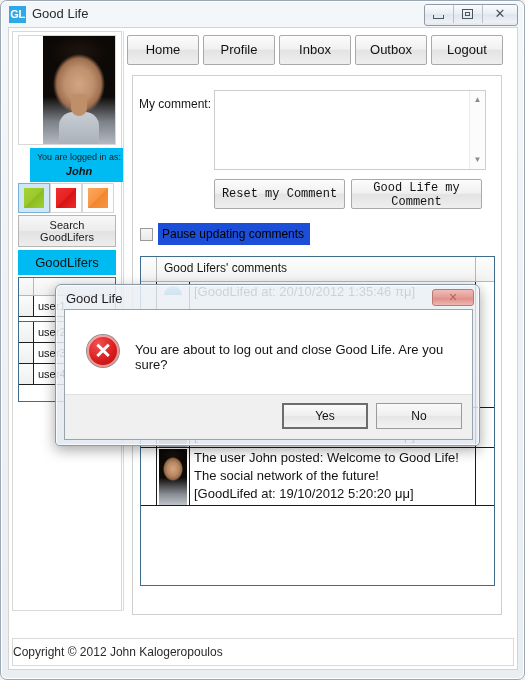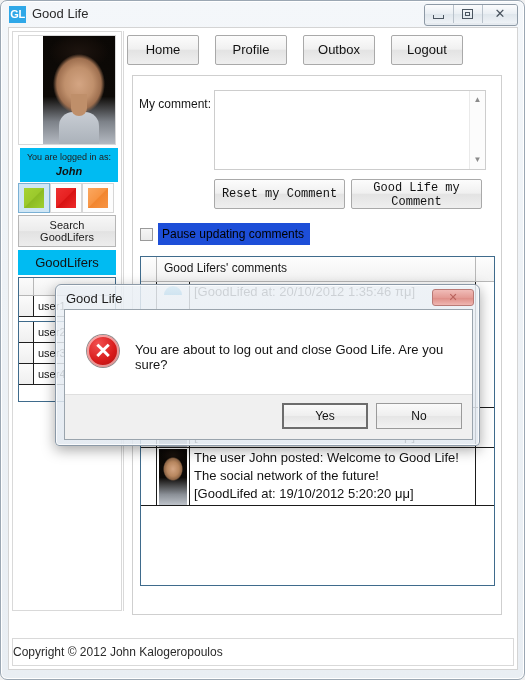--- a/index.html
+++ b/index.html
@@ -148,21 +148,21 @@
   .avatar-photo:after {
     content: "";
     position: absolute;
     left: 28px; top: 58px;
     width: 16px; height: 22px;
     background: #bf8f6a;
     border-radius: 0 0 8px 8px;
   }
   .logged-box {
     position: absolute;
-    left: 7px; top: 116px;
+    left: 17px; top: 116px;
     width: 98px; height: 34px;
     background: #00bbf2;
     text-align: center;
   }
   .logged-label {
     display: block;
     font-size: 9px;
     color: #202020;
     padding-top: 3px;
     line-height: 12px;
@@ -273,21 +273,21 @@
     left: 114px; top: 3px;
     width: 390px; height: 580px;
     box-sizing: border-box;
     border-left: 1px solid #d9d9d9;
     background: #ffffff;
   }
   .tabs {
     position: absolute;
     left: 3px; top: 4px;
     display: flex;
-    gap: 16px;
+    gap: 4px;
   }
   .tab {
     width: 72px; height: 30px;
     box-sizing: border-box;
     border: 1px solid #a9a9a9;
     border-radius: 2px;
     background: linear-gradient(to bottom, #fcfcfc 0%, #f0f0f0 47%, #e3e3e3 51%, #efefef 100%);
     font-size: 13px;
     color: #111111;
     line-height: 28px;
@@ -616,20 +616,21 @@
             <div class="rowhdr"></div>
             <div class="cell">user4</div>
           </div>
         </div>
       </div>
 
       <div class="right-panel">
         <div class="tabs">
           <div class="tab">Home</div>
           <div class="tab">Profile</div>
+          <div class="tab">Inbox</div>
           <div class="tab">Outbox</div>
           <div class="tab">Logout</div>
         </div>
 
         <div class="comment-card">
           <div class="comment-label">My comment:</div>
 
           <div class="comment-area">
             <div class="ta-scroll">
               <div class="ta-arrow up">▲</div>

